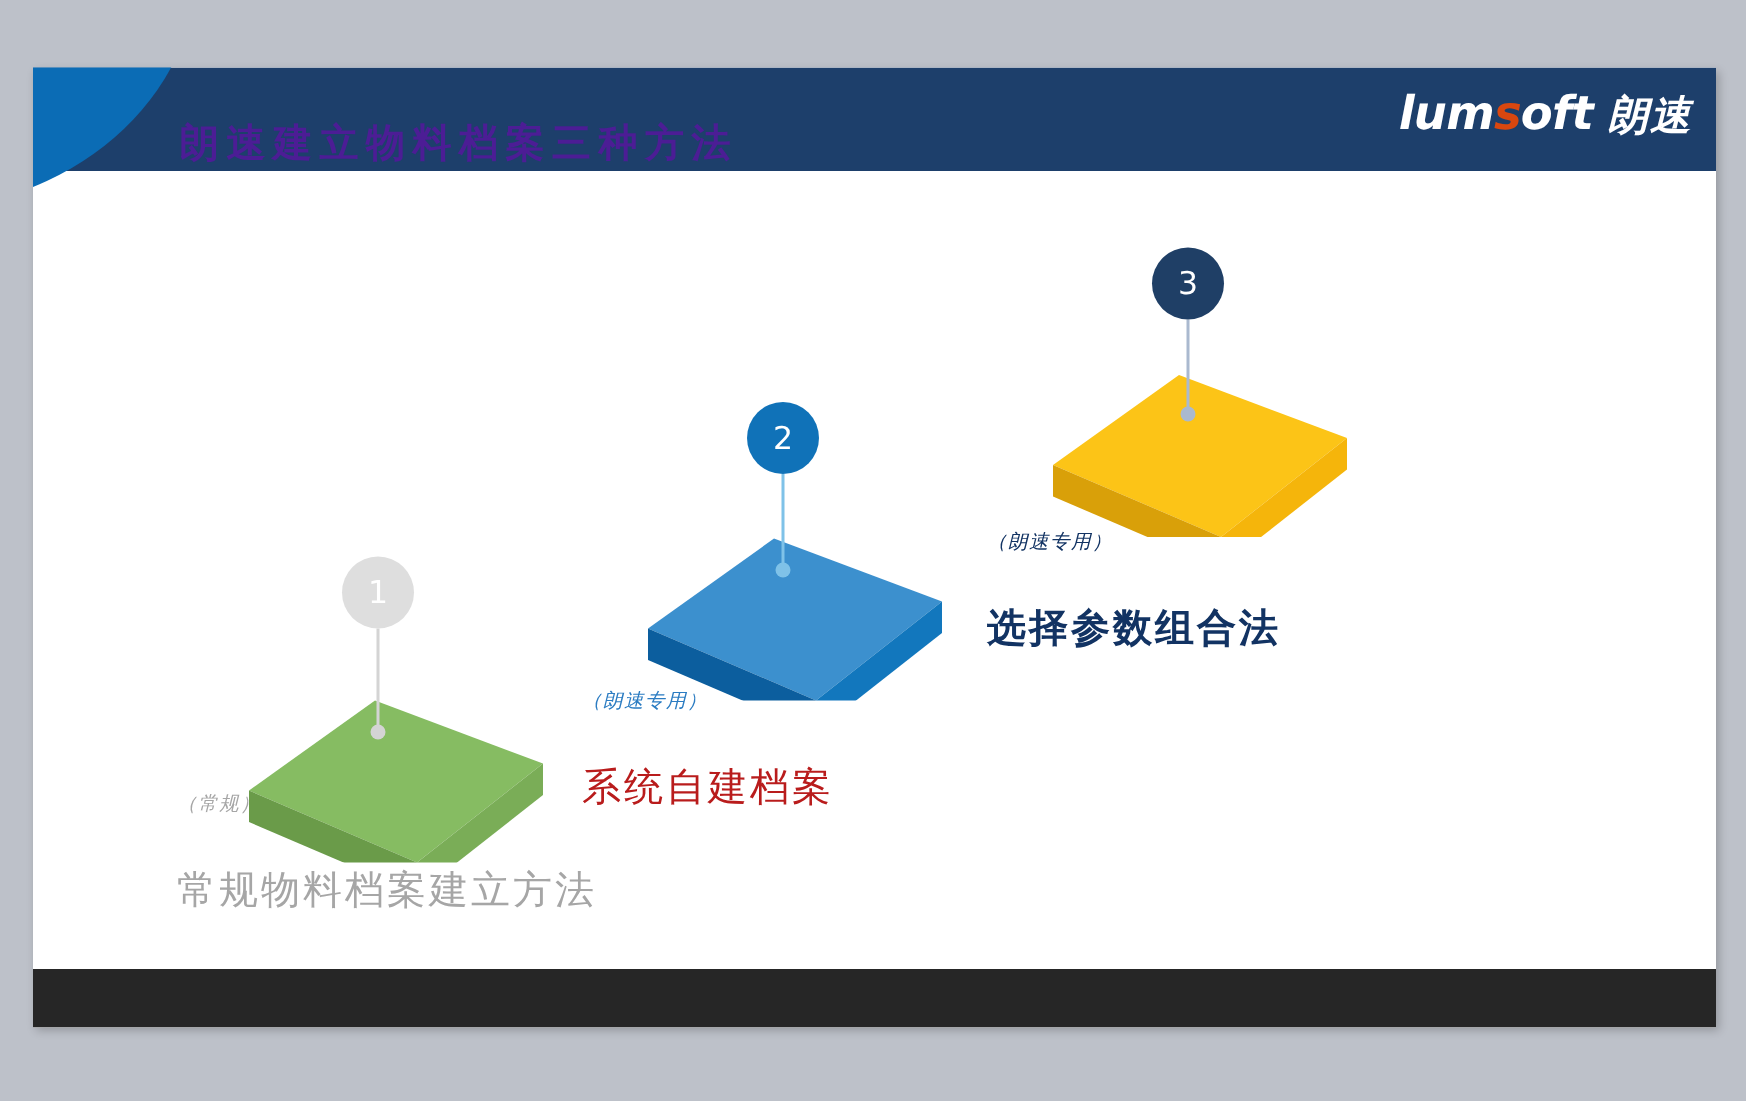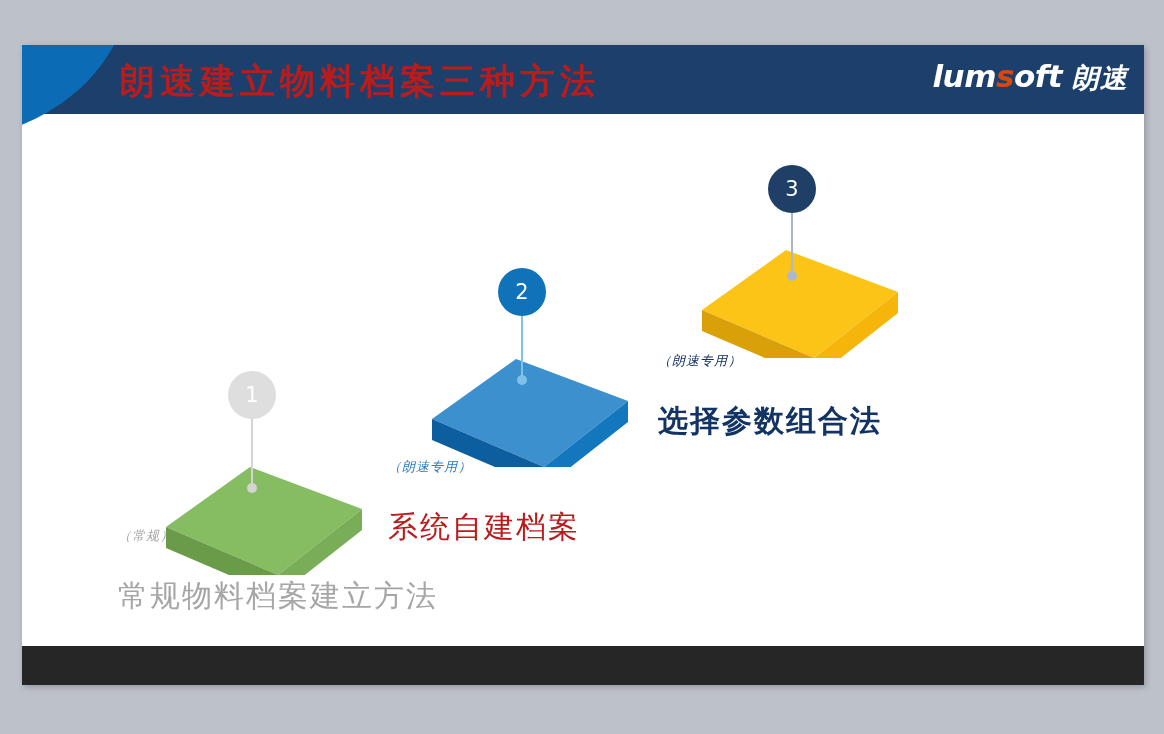--- a/index.html
+++ b/index.html
@@ -48,25 +48,25 @@
     top: -70px;
     width: 190px;
     height: 165px;
     background: #0b6cb5;
     border-bottom-right-radius: 190px 165px;
   }
 
   .slide-title {
     position: absolute;
     left: 98px;
-    top: 16px;
-    font-family: "Liberation Serif", "DejaVu Serif", serif;
-    font-size: 35px;
+    top: 30px;
+    font-family: "Liberation Serif", "DejaVu Serif", serif;
+    font-size: 26px;
     font-weight: 700;
-    color: #b91c1c;
+    color: #4c1d95;
     letter-spacing: 5px;
     white-space: nowrap;
     line-height: 42px;
   }
 
   
   .logo {
     position: absolute;
     right: 16px;
     top: 13px;
@@ -157,21 +157,21 @@
     position: absolute;
     font-family: "Liberation Serif", "DejaVu Serif", serif;
     font-size: 13px;
     white-space: nowrap;
     letter-spacing: 1px;
     font-style: italic;
   }
   .cap-large {
     position: absolute;
     font-family: "Liberation Serif", "DejaVu Serif", serif;
-    font-size: 30px;
+    font-size: 26px;
     white-space: nowrap;
     letter-spacing: 2px;
   }
   .cap-large.bold { font-weight: 700; }
 </style>
 </head>
 <body style="background: rgb(189, 193, 201);">
 
 <div id="app">
 

